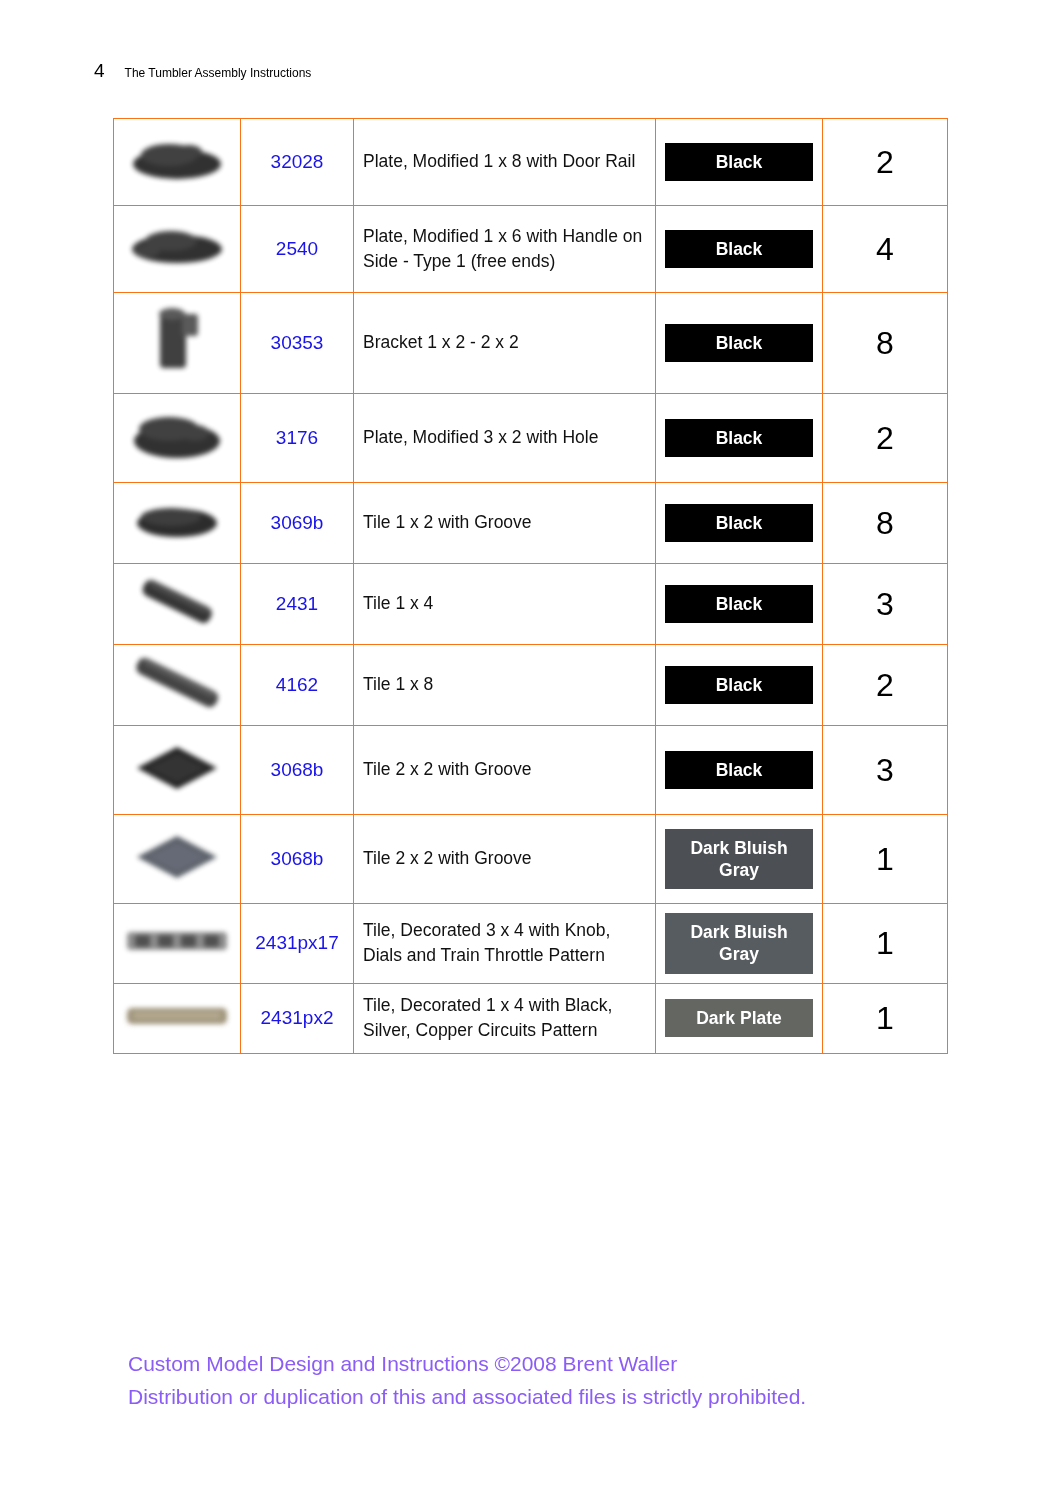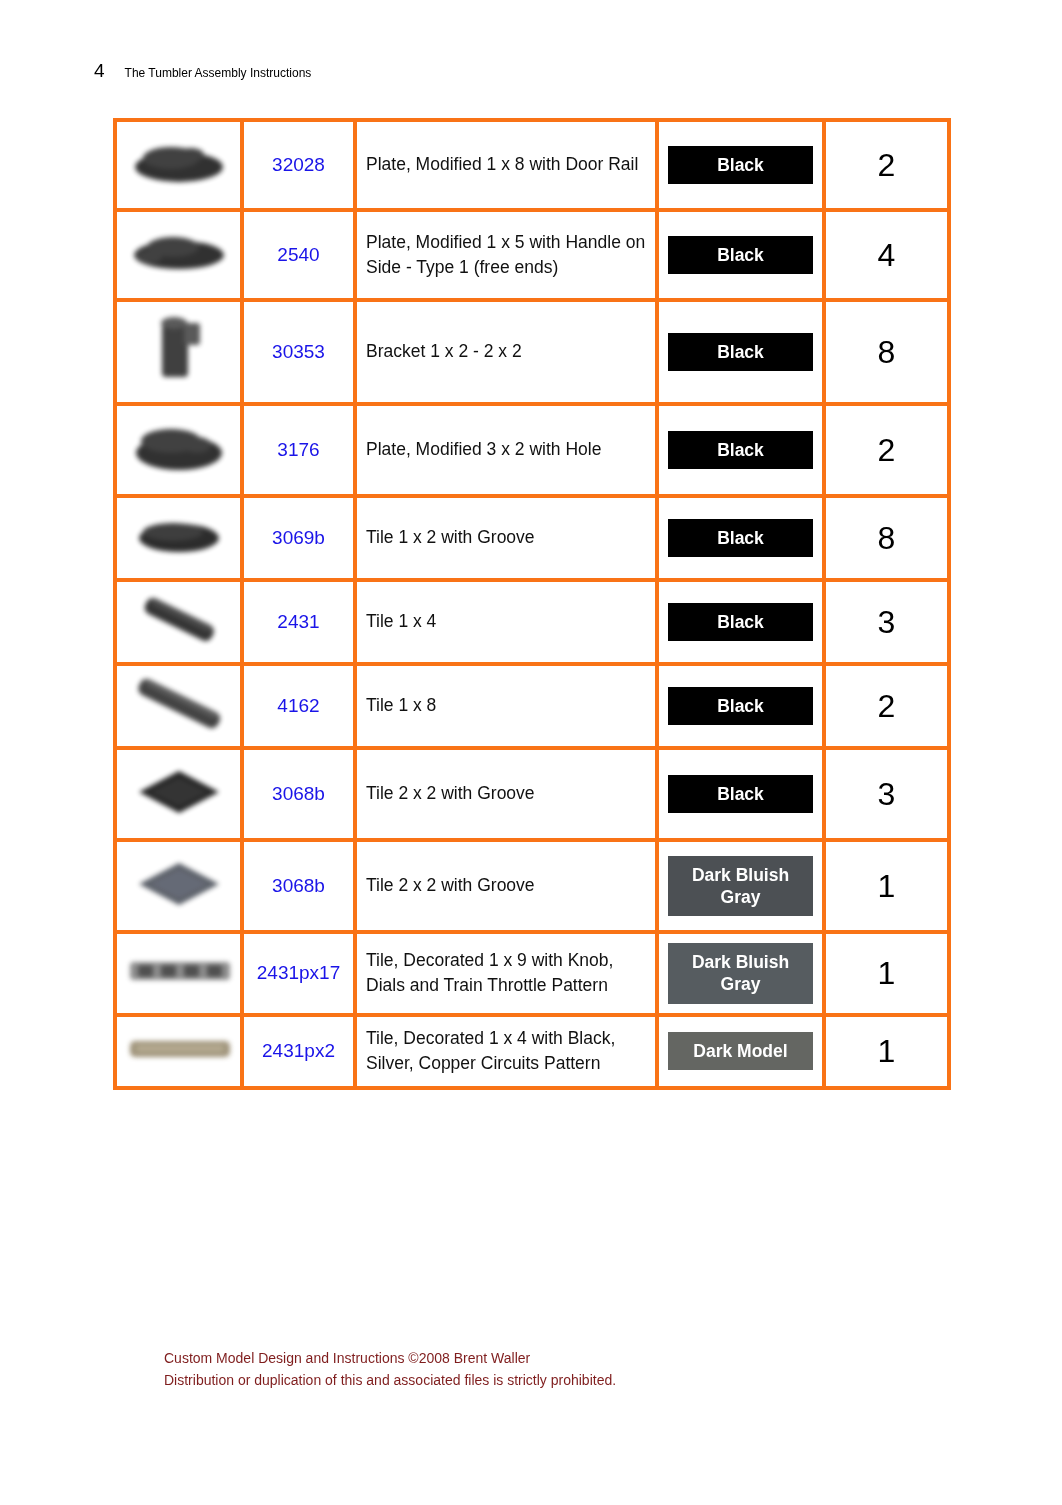--- a/index.html
+++ b/index.html
@@ -37,21 +37,21 @@
     left: 113px;
     top: 118px;
     width: 834px;
   }
   table.parts {
     border-collapse: collapse;
     width: 834px;
     table-layout: fixed;
   }
   table.parts td {
-    border: 4px solid #f97316;
+    border: 1px solid #f97316;
     padding: 9px;
     vertical-align: middle;
     background: #ffffff;
   }
 
   .col-img  { width: 127px; }
   .col-num  { width: 113px; }
   .col-desc { width: 302px; }
   .col-col  { width: 167px; }
   .col-qty  { width: 125px; }
@@ -113,24 +113,23 @@
     color: #000;
     padding: 4px;
     line-height: 1;
   }
 
   
   .footer {
     position: absolute;
     left: 128px;
     top: 1348px;
-    font-size: 14px;
+    font-size: 21px;
     line-height: 1.55;
-    color: #7f1d1d;
-    margin-left: 36px;
+    color: #8b5cf6;
   }
   .footer div { white-space: nowrap; }
 
   
   .brick {
     display: block;
   }
 </style>
 </head>
 <body>
@@ -163,21 +162,21 @@
           </td>
           <td class="cell-qty">2</td>
         </tr>
         <tr>
           <td class="cell-img"><span class="thumb"><svg class="brick" width="104" height="64" viewBox="0 0 104 64">
                 <ellipse cx="52" cy="34" rx="45" ry="14" fill="#2b2b2b"></ellipse>
                 <ellipse cx="46" cy="26" rx="26" ry="10" fill="#3b3b3b"></ellipse>
                 <ellipse cx="22" cy="36" rx="13" ry="7" fill="#3b3b3b"></ellipse>
               </svg></span></td>
           <td class="cell-num">2540</td>
-          <td class="cell-desc">Plate, Modified 1 x 5 with Handle on Side - Type 1 (free ends)</td>
+          <td class="cell-desc">Plate, Modified 1 x 6 with Handle on Side - Type 1 (free ends)</td>
           <td class="cell-color">
             <div class="color-block" style="background: rgb(0, 0, 0);">Black</div>
           </td>
           <td class="cell-qty">4</td>
         </tr>
         <tr>
           <td class="cell-img"><span class="thumb"><svg class="brick" width="70" height="78" viewBox="0 0 70 78">
                 <rect x="18" y="10" width="26" height="56" rx="4" fill="#3a3a3a"></rect>
                 <rect x="40" y="12" width="16" height="22" rx="3" fill="#555555"></rect>
                 <ellipse cx="30" cy="12" rx="13" ry="6" fill="#555555"></ellipse>
@@ -268,35 +267,35 @@
         </tr>
         <tr>
           <td class="cell-img"><span class="thumb"><svg class="brick" width="108" height="34" viewBox="0 0 108 34">
                 <rect x="4" y="8" width="100" height="18" rx="4" fill="#8a8a8a"></rect>
                 <rect x="12" y="11" width="15" height="12" rx="3" fill="#4a4a4a"></rect>
                 <rect x="35" y="11" width="15" height="12" rx="3" fill="#4a4a4a"></rect>
                 <rect x="58" y="11" width="15" height="12" rx="3" fill="#4a4a4a"></rect>
                 <rect x="81" y="11" width="15" height="12" rx="3" fill="#4a4a4a"></rect>
               </svg></span></td>
           <td class="cell-num">2431px17</td>
-          <td class="cell-desc">Tile, Decorated 1 x 9 with Knob, Dials and Train Throttle Pattern</td>
+          <td class="cell-desc">Tile, Decorated 3 x 4 with Knob, Dials and Train Throttle Pattern</td>
           <td class="cell-color">
             <div class="color-block" style="background: rgb(86, 92, 96);">Dark Bluish Gray</div>
           </td>
           <td class="cell-qty">1</td>
         </tr>
         <tr>
           <td class="cell-img"><span class="thumb"><svg class="brick" width="108" height="34" viewBox="0 0 108 34">
                 <rect x="4" y="9" width="100" height="16" rx="5" fill="#9c9076"></rect>
                 <rect x="10" y="13" width="88" height="7" rx="3" fill="#b3a88e"></rect>
               </svg></span></td>
           <td class="cell-num">2431px2</td>
           <td class="cell-desc">Tile, Decorated 1 x 4 with Black, Silver, Copper Circuits Pattern</td>
           <td class="cell-color">
-            <div class="color-block" style="background: rgb(100, 102, 98);">Dark Model</div>
+            <div class="color-block" style="background: rgb(100, 102, 98);">Dark Plate</div>
           </td>
           <td class="cell-qty">1</td>
         </tr>
       </tbody>
   </table>
 </div>
 
 <div class="footer">
   <div>Custom Model Design and Instructions ©2008 Brent Waller</div>
   <div>Distribution or duplication of this and associated files is strictly prohibited.</div>

